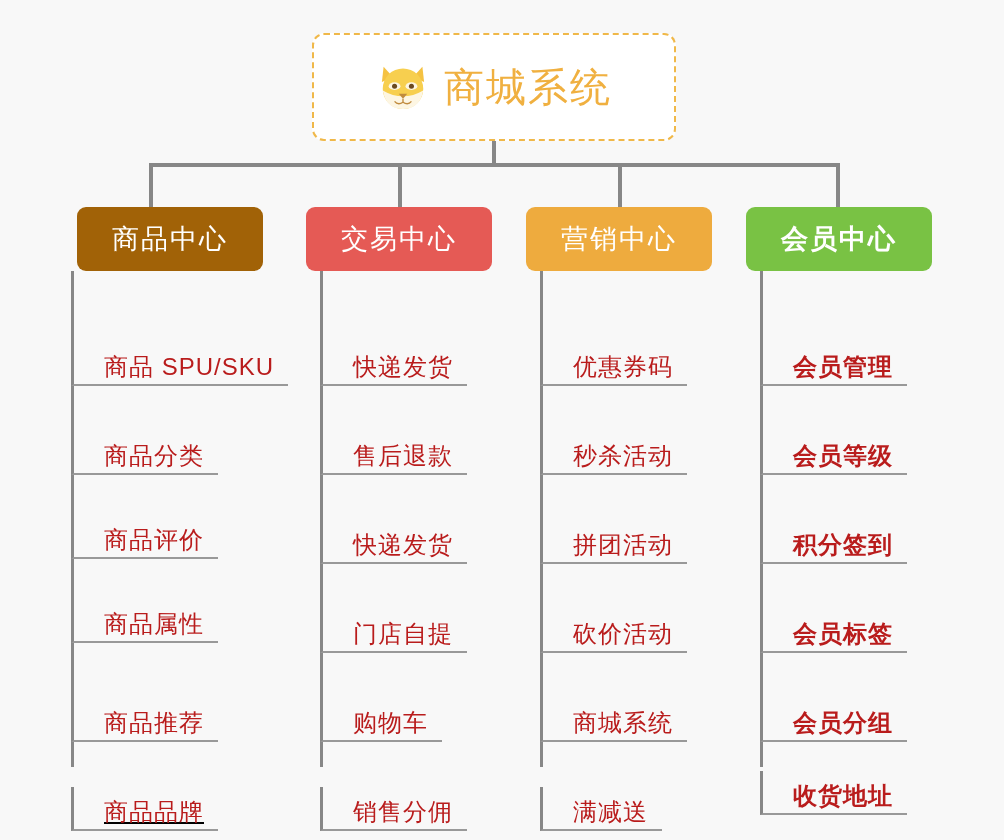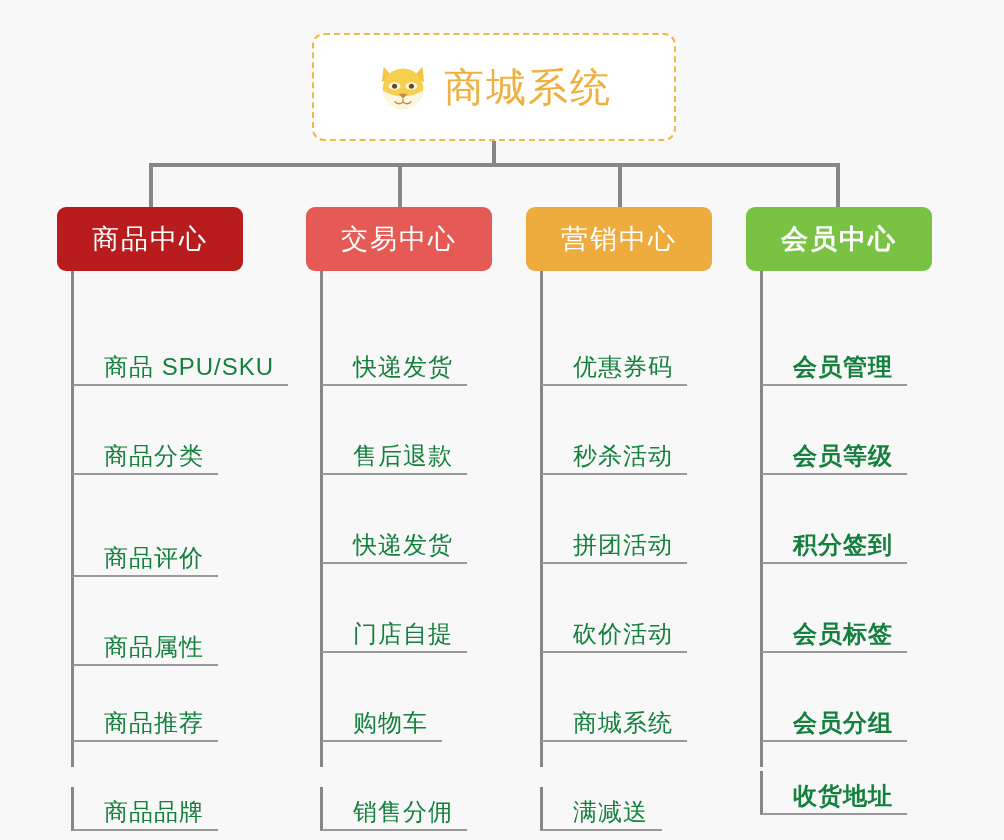--- a/index.html
+++ b/index.html
@@ -116,21 +116,21 @@
     border-left: 3px solid #878787;
     border-bottom: 2px solid #999999;
     display: flex;
     align-items: flex-end;
     padding: 0 14px 2px 30px;
     white-space: nowrap;
   }
   .leaf-label {
     font-size: 24px;
     line-height: 30px;
-    color: #15803d;
+    color: #b91c1c;
     letter-spacing: 1px;
   }
 </style>
 </head>
 <body>
 
 <div id="mindmap">
 
   <div class="root-node">
     <svg class="root-emoji" viewBox="0 0 64 64">
@@ -153,41 +153,41 @@
 
   <div class="conn conn-v-root"></div>
   <div class="conn conn-bus"></div>
   <div class="conn conn-drop" style="left:149px"></div>
   <div class="conn conn-drop" style="left:398px"></div>
   <div class="conn conn-drop" style="left:618px"></div>
   <div class="conn conn-drop" style="left:836px"></div>
 
   <div id="branches-host">
       <div class="branch" style="left: 57px;">
-        <div class="branch-head" style="background: #b91c1c;">
+        <div class="branch-head" style="background: #a16207; margin-left: 20px;">
           <span>商品中心</span>
         </div>
         <div class="branch-trunk" style="height: 496px;"></div>
         <ul class="leaf-list">
           <li class="leaf" style="top: 71px;">
             <span class="leaf-label">商品 SPU/SKU</span>
           </li>
           <li class="leaf" style="top: 160px;">
             <span class="leaf-label">商品分类</span>
           </li>
-          <li class="leaf" style="top: 262px;">
+          <li class="leaf" style="top: 244px;">
             <span class="leaf-label">商品评价</span>
           </li>
-          <li class="leaf" style="top: 351px;">
+          <li class="leaf" style="top: 328px;">
             <span class="leaf-label">商品属性</span>
           </li>
           <li class="leaf" style="top: 427px;">
             <span class="leaf-label">商品推荐</span>
           </li>
-          <li class="leaf" style="top: 516px;">
+          <li class="leaf" style="top: 516px; text-decoration: underline;">
             <span class="leaf-label">商品品牌</span>
           </li>
         </ul>
       </div>
       <div class="branch" style="left: 306px;">
         <div class="branch-head" style="background: rgb(229, 90, 85);">
           <span>交易中心</span>
         </div>
         <div class="branch-trunk" style="height: 496px;"></div>
         <ul class="leaf-list">

